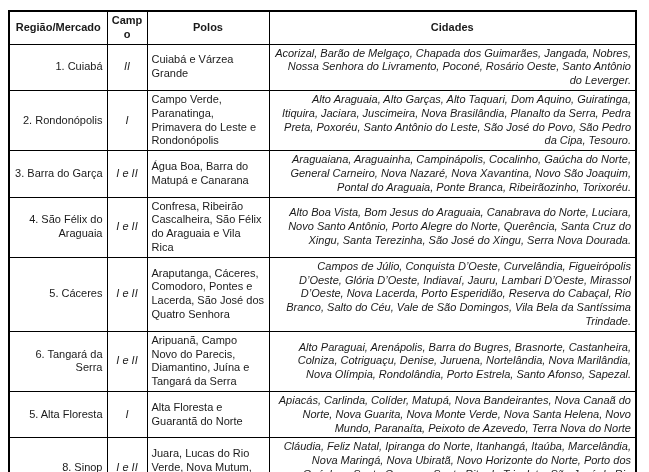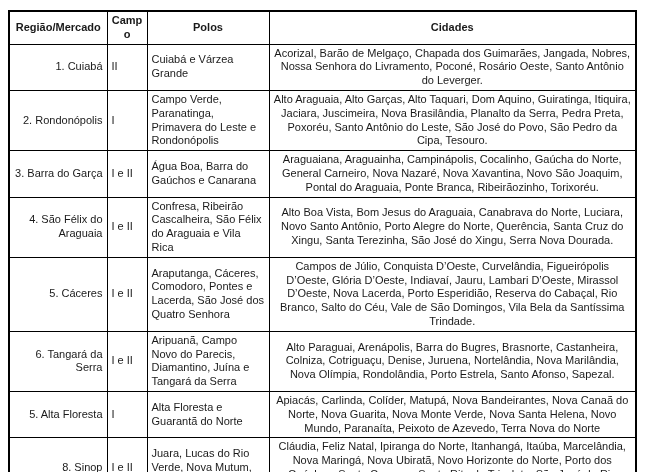--- a/index.html
+++ b/index.html
@@ -31,23 +31,23 @@
     padding: 2px 4px;
     vertical-align: middle;
     word-wrap: break-word;
   }
   table.regions-table th {
     font-weight: bold;
     text-align: center;
     padding: 2px 2px;
   }
   td.col-regiao { text-align: right; }
-  td.col-lotes  { text-align: left; }
+  td.col-lotes  { text-align: center; font-style: italic; }
   td.col-polos  { text-align: left; }
-  td.col-cidades{ text-align: center; }
+  td.col-cidades{ text-align: right; font-style: italic; }
   col.c-regiao  { width: 98px; }
   col.c-lotes   { width: 40px; }
   col.c-polos   { width: 122px; }
   col.c-cidades { width: 367px; }
 </style>
 </head>
 <body>
 
 <div class="page">
   <table class="regions-table">
@@ -76,21 +76,21 @@
   <tr>
     <td class="col-regiao">2. Rondonópolis</td>
     <td class="col-lotes">I</td>
     <td class="col-polos">Campo Verde, Paranatinga, Primavera do Leste e Rondonópolis</td>
     <td class="col-cidades">Alto Araguaia, Alto Garças, Alto Taquari, Dom Aquino, Guiratinga, Itiquira, Jaciara, Juscimeira, Nova Brasilândia, Planalto da Serra, Pedra Preta, Poxoréu, Santo Antônio do Leste, São José do Povo, São Pedro da Cipa, Tesouro.</td>
   </tr>
 
   <tr>
     <td class="col-regiao">3. Barra do Garça</td>
     <td class="col-lotes">I e II</td>
-    <td class="col-polos">Água Boa, Barra do Gaúchos e Canarana</td>
+    <td class="col-polos">Água Boa, Barra do Matupá e Canarana</td>
     <td class="col-cidades">Araguaiana, Araguainha, Campinápolis, Cocalinho, Gaúcha do Norte, General Carneiro, Nova Nazaré, Nova Xavantina, Novo São Joaquim, Pontal do Araguaia, Ponte Branca, Ribeirãozinho, Torixoréu.</td>
   </tr>
 
   <tr>
     <td class="col-regiao">4. São Félix do Araguaia</td>
     <td class="col-lotes">I e II</td>
     <td class="col-polos">Confresa, Ribeirão Cascalheira, São Félix do Araguaia e Vila Rica</td>
     <td class="col-cidades">Alto Boa Vista, Bom Jesus do Araguaia, Canabrava do Norte, Luciara, Novo Santo Antônio, Porto Alegre do Norte, Querência, Santa Cruz do Xingu, Santa Terezinha, São José do Xingu, Serra Nova Dourada.</td>
   </tr>
 

